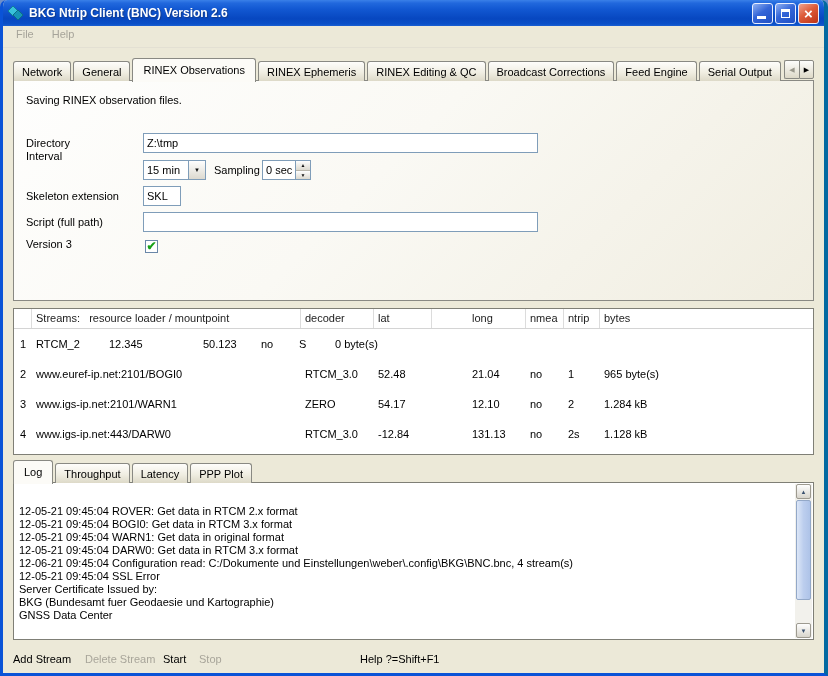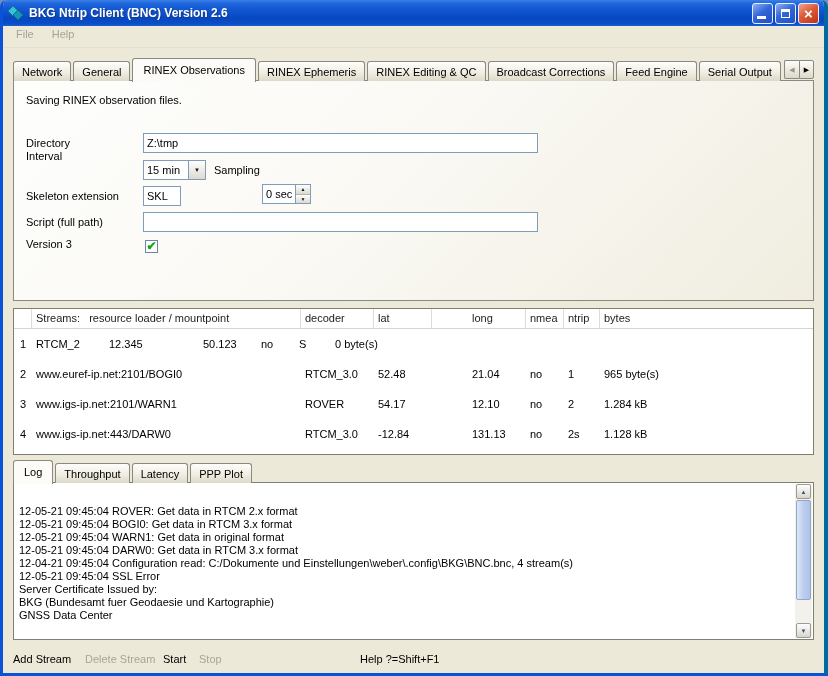--- a/index.html
+++ b/index.html
@@ -40,21 +40,21 @@
   .tabpane{position:absolute;top:80px;left:10px;right:10px;height:221px;z-index:2;
     background:linear-gradient(135deg,#fefefd 0%,#faf9f4 45%,#f0ede0 100%);
     border:1px solid #898983;padding-left:20px;}
   .desc{position:absolute;left:12px;top:13px;}
   .f-label{position:absolute;left:12px;height:20px;line-height:20px;white-space:nowrap;}
   .xp-input{position:absolute;height:20px;border:1px solid #7f9db9;background:#fff;
     font:11px "Liberation Sans",sans-serif;padding:0 3px;}
   .combo{position:absolute;left:129px;top:79px;width:63px;height:20px;border:1px solid #7f9db9;background:#fff;display:flex;}
   .combo-text{flex:1;line-height:18px;padding-left:3px;white-space:nowrap;}
   .combo-btn{width:17px;background:linear-gradient(#fefefe,#dcd9cf);border-left:1px solid #7f9db9;display:flex;align-items:center;justify-content:center;font-size:6px;color:#111;}
-  .spin{position:absolute;left:248px;top:79px;width:49px;height:20px;border:1px solid #7f9db9;background:#fff;display:flex;margin-top:24px;}
+  .spin{position:absolute;left:248px;top:79px;width:49px;height:20px;border:1px solid #7f9db9;background:#fff;display:flex;}
   .spin-text{flex:1;line-height:18px;padding-left:3px;white-space:nowrap;}
   .spin-btns{width:15px;display:flex;flex-direction:column;border-left:1px solid #7f9db9;}
   .spin-btn{flex:1;background:linear-gradient(#fefefe,#dcd9cf);display:flex;align-items:center;justify-content:center;font-size:5px;color:#111;border-bottom:1px solid #b8b5aa;}
   .spin-btn:last-child{border-bottom:none;}
   .checkbox{position:absolute;left:131px;top:159px;width:13px;height:13px;border:1px solid #6a87a8;background:#fff;display:flex;align-items:center;justify-content:center;}
   .checkmark{color:#17a117;font-size:12px;font-weight:bold;line-height:10px;margin-top:-2px;}
 
   
   .streams{position:absolute;top:308px;left:10px;right:10px;height:147px;background:#fff;border:1px solid #7f7f76;}
   .thead{display:flex;height:20px;border-bottom:1px solid #d4d4d4;color:#1d1d1d;}
@@ -205,21 +205,21 @@
       <span class="td c-dec">RTCM_3.0</span>
       <span class="td c-lat">52.48</span>
       <span class="td c-long">21.04</span>
       <span class="td c-nmea">no</span>
       <span class="td c-ntrip">1</span>
       <span class="td c-bytes">965 byte(s)</span>
     </div>
     <div class="trow">
       <span class="td c-num">3</span>
       <span class="td c-mount">www.igs-ip.net:2101/WARN1</span>
-      <span class="td c-dec">ROVER</span>
+      <span class="td c-dec">ZERO</span>
       <span class="td c-lat">54.17</span>
       <span class="td c-long">12.10</span>
       <span class="td c-nmea">no</span>
       <span class="td c-ntrip">2</span>
       <span class="td c-bytes">1.284 kB</span>
     </div>
     <div class="trow">
       <span class="td c-num">4</span>
       <span class="td c-mount">www.igs-ip.net:443/DARW0</span>
       <span class="td c-dec">RTCM_3.0</span>
@@ -237,21 +237,21 @@
     <span class="tab">Latency</span>
     <span class="tab">PPP Plot</span>
   </div>
 
   <div class="logpane">
     <div class="logtext">
       <div class="log-line">12-05-21 09:45:04 ROVER: Get data in RTCM 2.x format</div>
       <div class="log-line">12-05-21 09:45:04 BOGI0: Get data in RTCM 3.x format</div>
       <div class="log-line">12-05-21 09:45:04 WARN1: Get data in original format</div>
       <div class="log-line">12-05-21 09:45:04 DARW0: Get data in RTCM 3.x format</div>
-      <div class="log-line">12-04-21 09:45:04 Configuration read: C:/Dokumente und Einstellungen\weber\.config\BKG\BNC.bnc, 4 stream(s)</div>
+      <div class="log-line">12-06-21 09:45:04 Configuration read: C:/Dokumente und Einstellungen\weber\.config\BKG\BNC.bnc, 4 stream(s)</div>
       <div class="log-line">12-05-21 09:45:04 SSL Error</div>
       <div class="log-line">Server Certificate Issued by:</div>
       <div class="log-line">BKG (Bundesamt fuer Geodaesie und Kartographie)</div>
       <div class="log-line">GNSS Data Center</div>
     </div>
     <div class="vscroll">
       <span class="sbtn up">
           <span>▲</span>
         </span>
       <span class="sthumb"></span>

